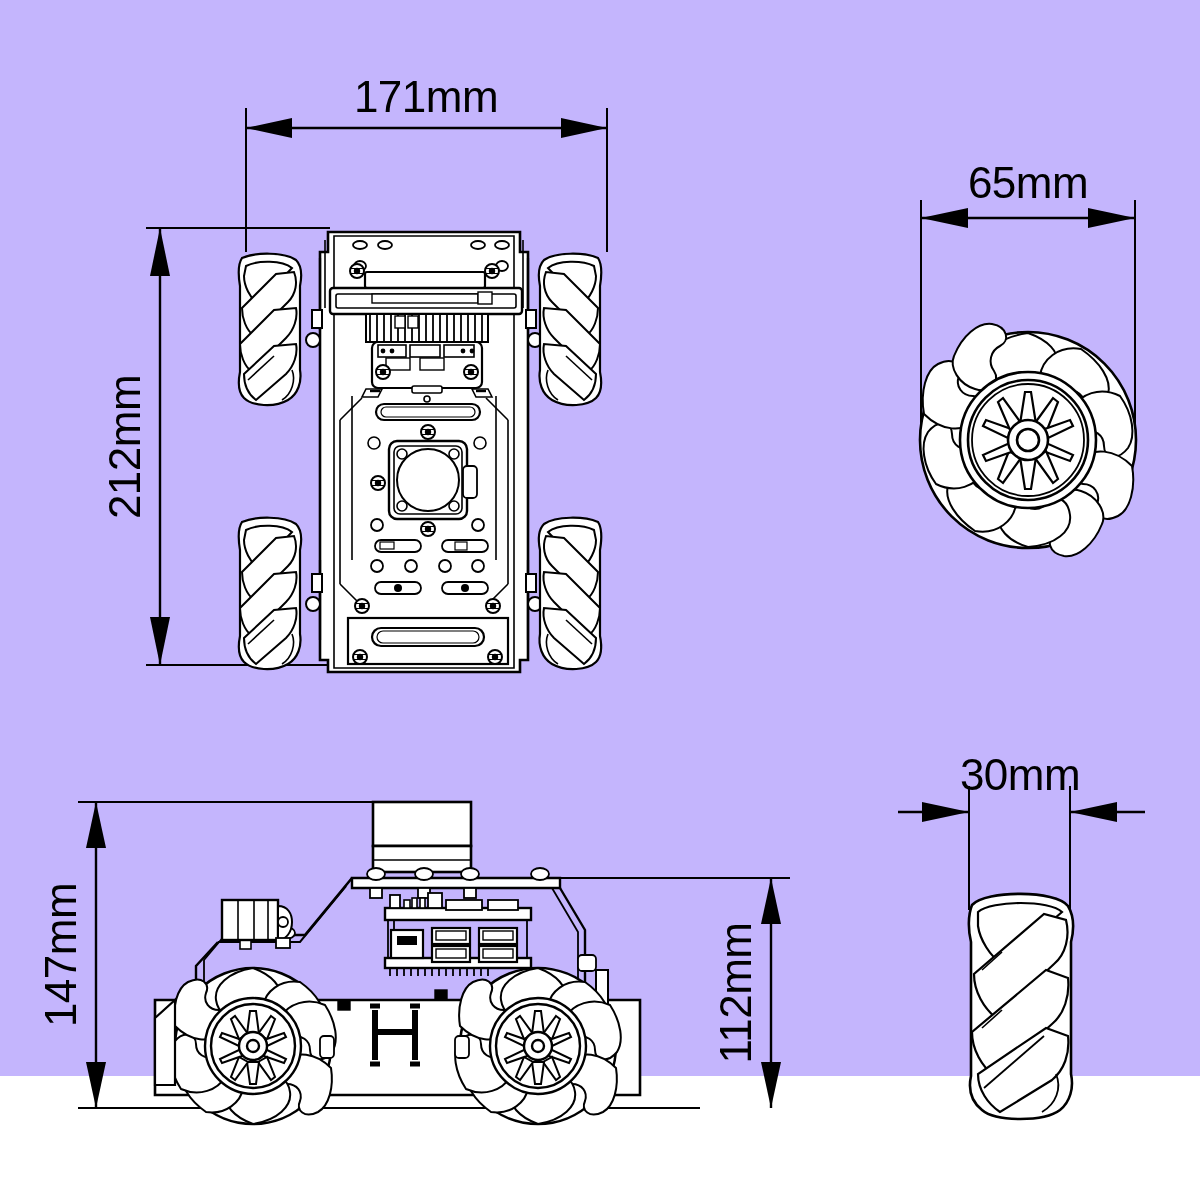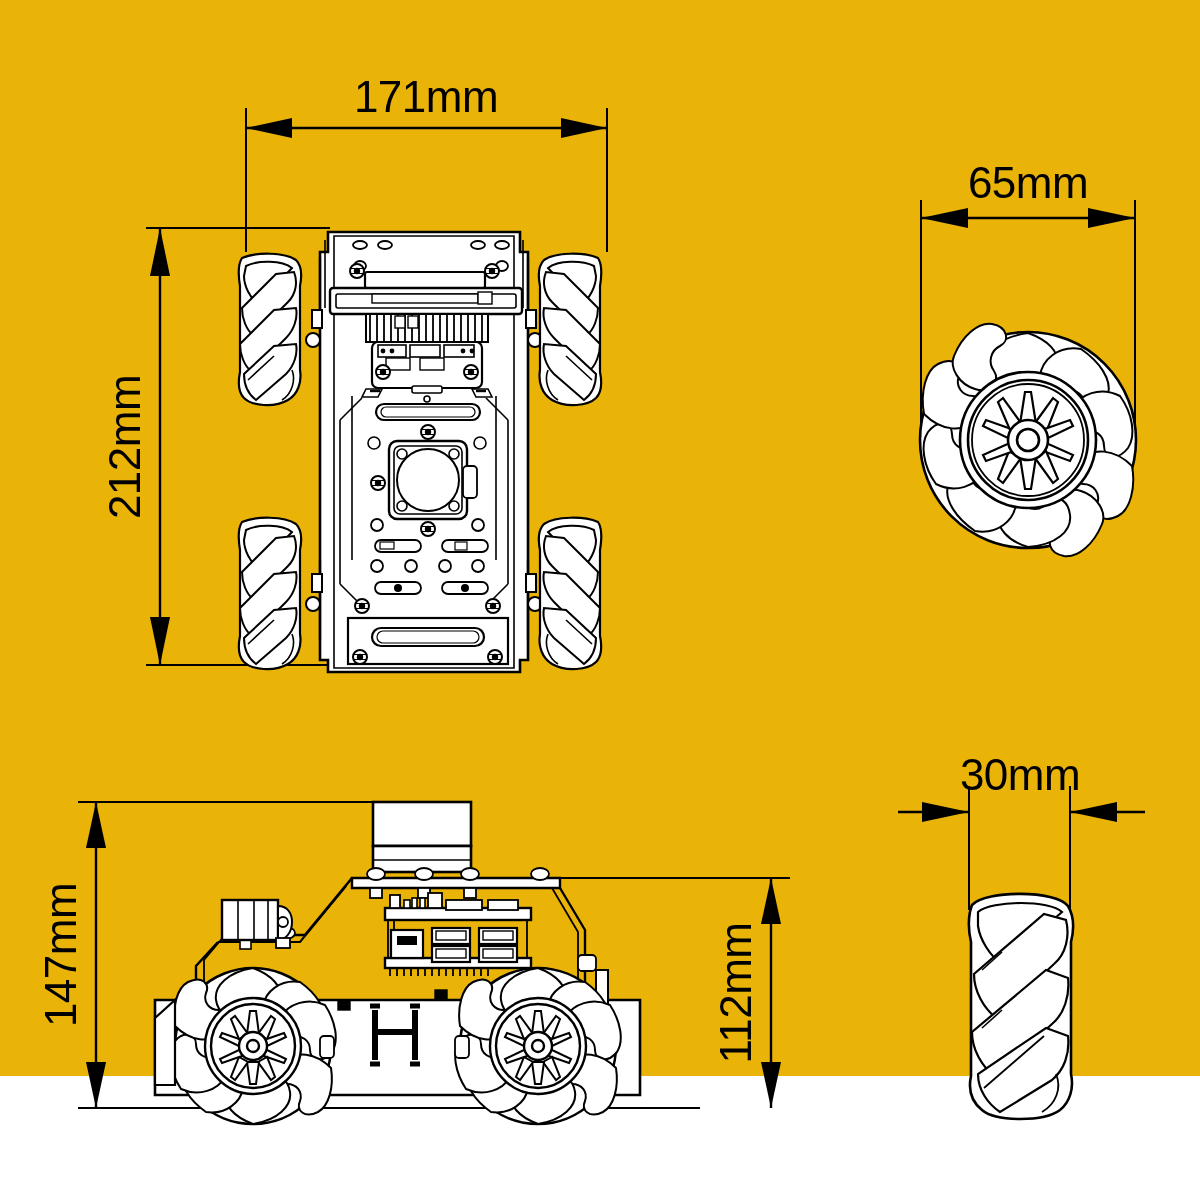--- a/index.html
+++ b/index.html
@@ -1,19 +1,19 @@
 <!DOCTYPE html>
 <html><head>
 <meta charset="utf-8">
 <title>Robot Chassis Dimensional Drawing</title>
 <style>
   html,body{margin:0;padding:0;background:#ffffff;}
   body{width:1200px;height:1200px;overflow:hidden;
        font-family:"Liberation Sans","DejaVu Sans",sans-serif;}
-  #sheet{position:relative;width:1200px;height:1076px;background:#eab308;}
+  #sheet{position:relative;width:1200px;height:1076px;background:#c4b5fd;}
   svg{display:block;}
   .dimtext{font-family:"Liberation Sans","DejaVu Sans",sans-serif;
            font-size:44px;fill:#000000;letter-spacing:-0.5px;}
   .vtext{font-family:"Liberation Sans","DejaVu Sans",sans-serif;
          font-size:44px;fill:#000000;letter-spacing:-0.5px;}
 </style>
 </head>
 <body>
 
 <div id="sheet">

